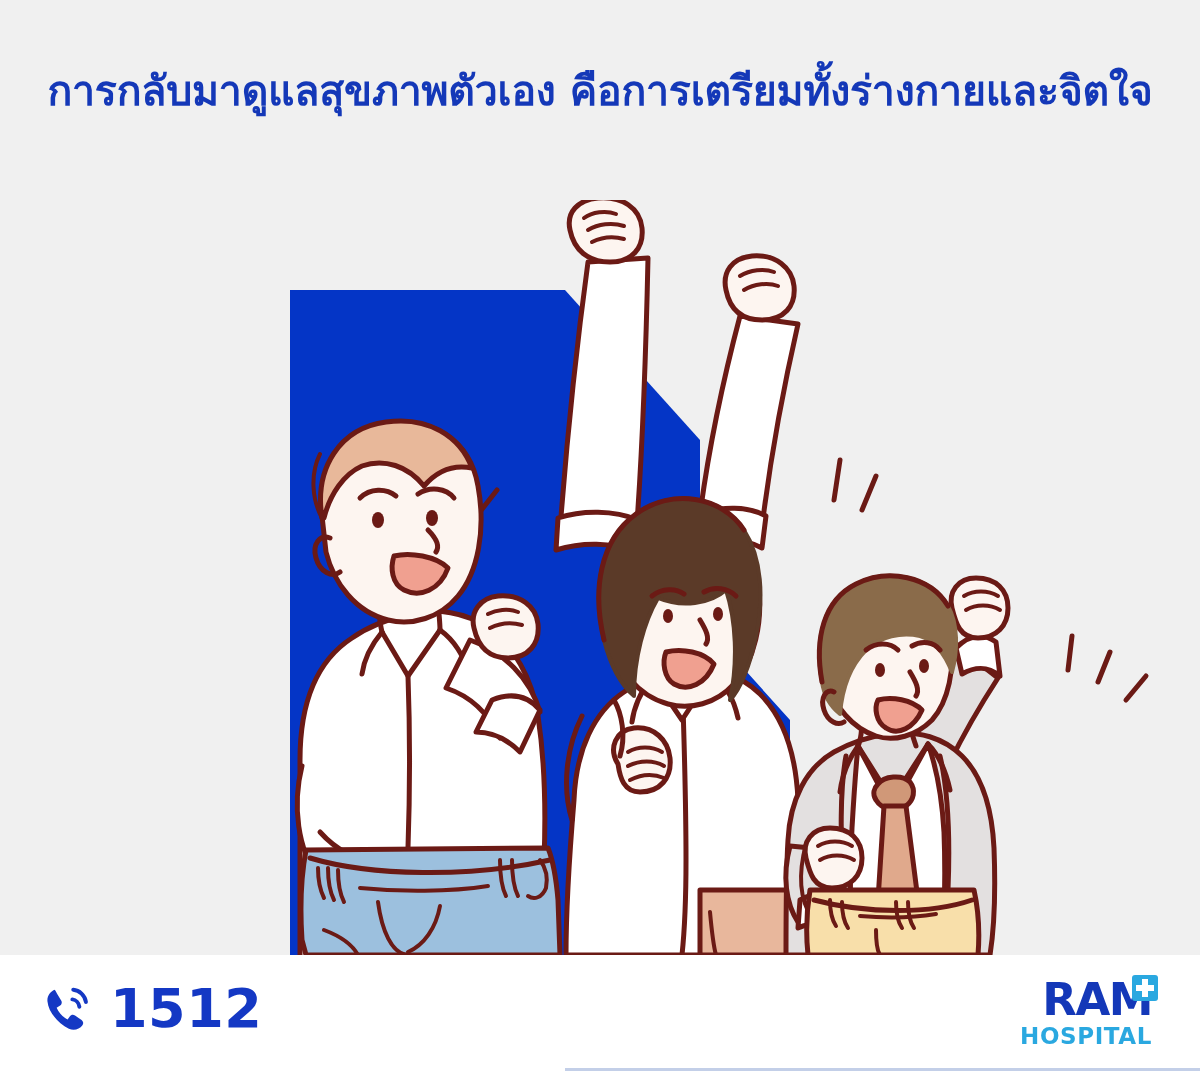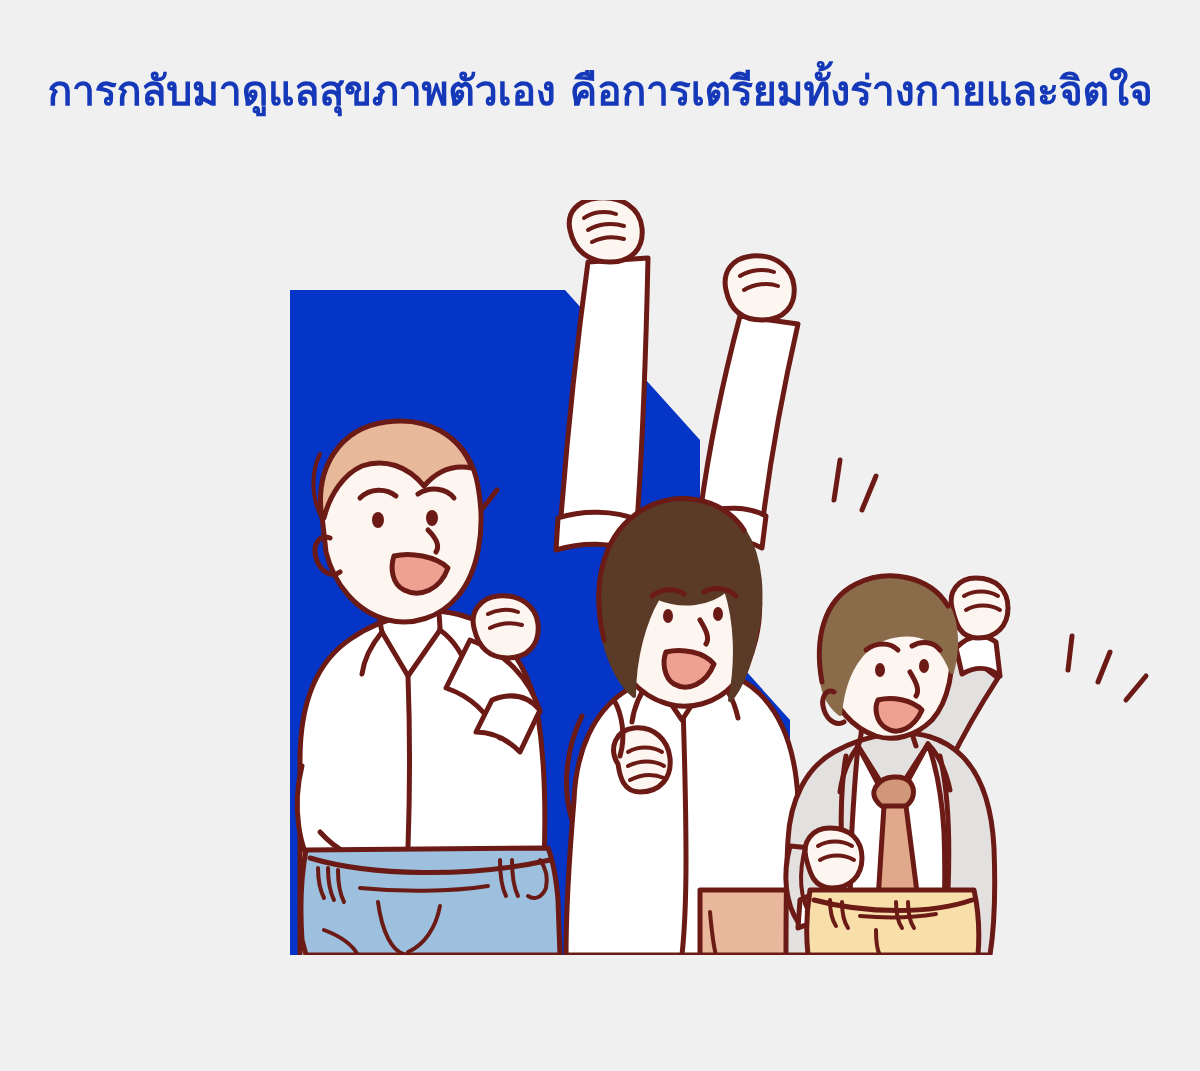--- a/index.html
+++ b/index.html
@@ -391,14 +391,38 @@
           <path d="M896 702 C896 714 898 722 902 728" stroke-width="4"></path>
           <path d="M908 702 C908 714 910 722 914 728" stroke-width="4"></path>
           <path d="M860 716 C884 718 912 718 936 714" stroke-width="4"></path>
           <path d="M876 730 C876 744 878 752 880 755" stroke-width="4"></path>
         </g>
 
       </g>
     </svg>
   </div>
 
+  <div id="footer">
+
+    <div id="hotline">
+      <svg class="phone-ico" viewBox="0 0 64 64" aria-hidden="true">
+        <path d="M16.5 10 C12 12 8 17 8.5 23 C9.5 35 20 48 33 54.5 C39 57.5 45 55 48.5 50.5
+                 C50 48.5 49.5 46 47.5 44.5 L40 39.5 C38 38 35.5 38.5 34 40.5 L31.5 44
+                 C26 41 21.5 36 19 30.5 L23 28 C25 26.5 25.5 24 24 22 L19.5 14.5
+                 C18.5 12.5 17.5 10.5 16.5 10 Z" fill="#1438c4"></path>
+        <path d="M38 10 C45 10.5 51.5 16.5 52.5 24" fill="none" stroke="#1438c4" stroke-width="4.5" stroke-linecap="round"></path>
+        <path d="M37 21 C41 21.5 44.5 25 45 29.5" fill="none" stroke="#1438c4" stroke-width="4.5" stroke-linecap="round"></path>
+      </svg>
+      <span class="hotline-num">1512</span>
+    </div>
+
+    <div id="brand">
+      <div class="brand-row">
+        <span class="brand-main">RAM</span>
+        <span class="brand-cross"></span>
+      </div>
+      <span class="brand-sub">HOSPITAL</span>
+    </div>
+
+    <div id="bottom-rule"></div>
+  </div>
 
 </div>
 
 </body></html>

